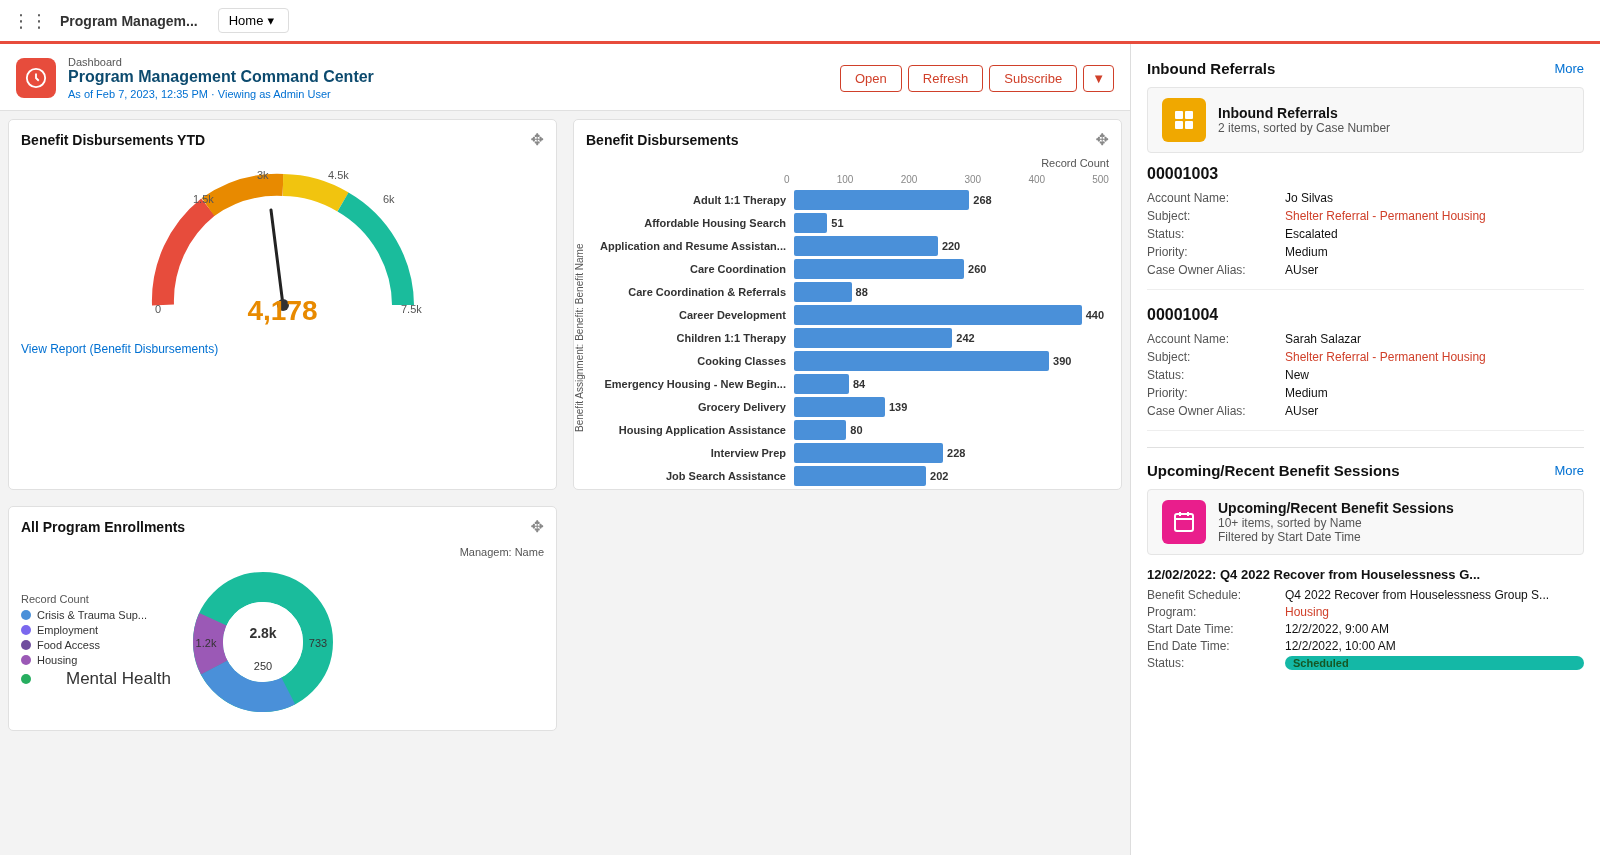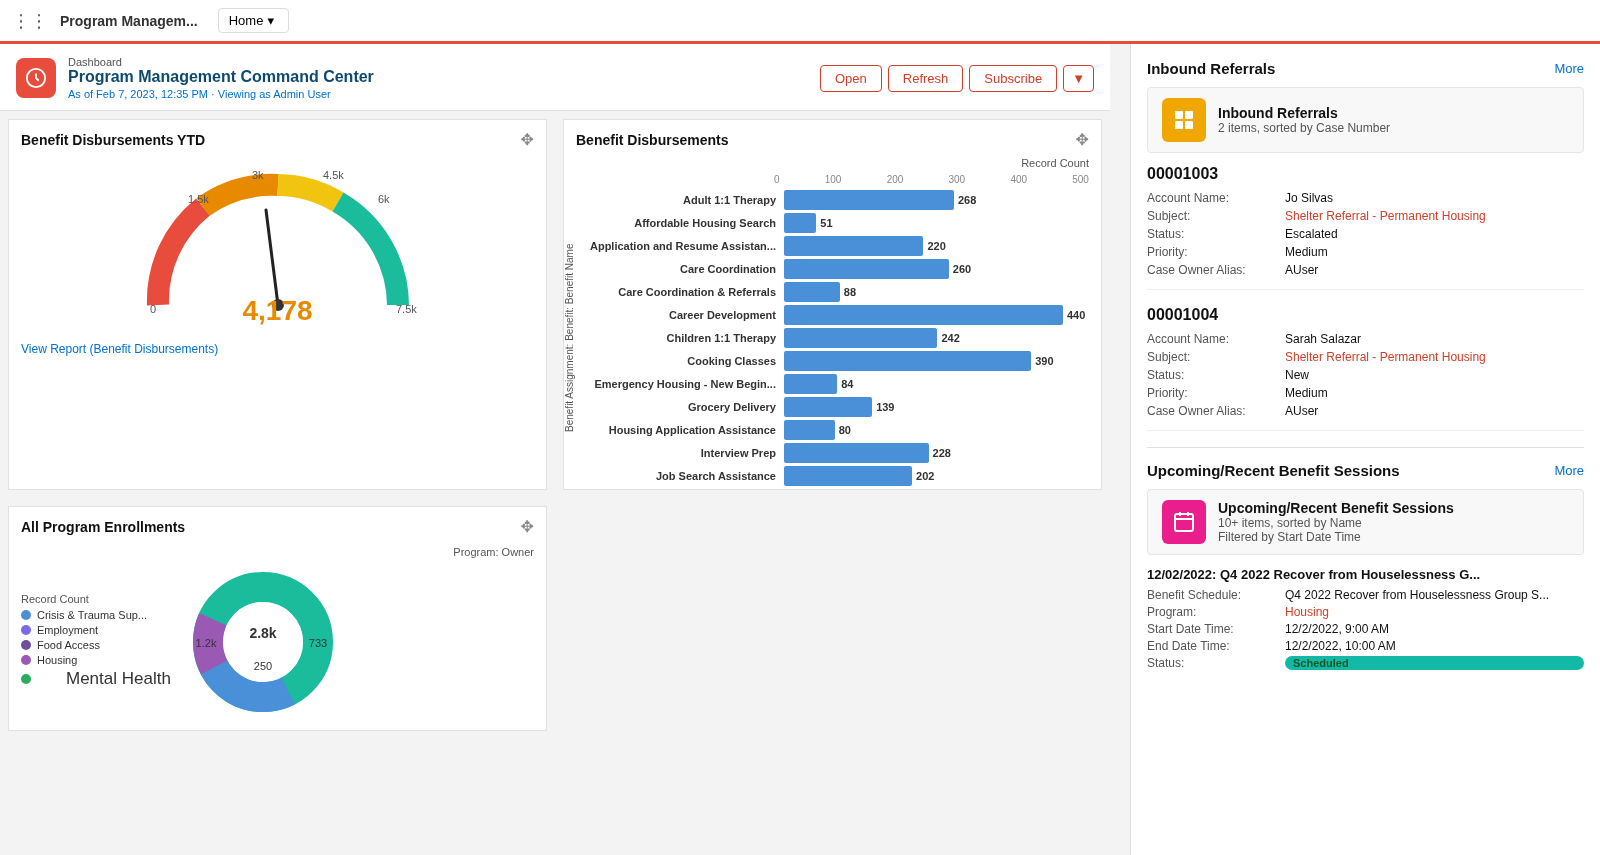--- a/index.html
+++ b/index.html
@@ -12,21 +12,21 @@
     }
     .nav-grid-icon { margin-right: 12px; color: #555; font-size: 18px; cursor: pointer; }
     .nav-app-title { font-size: 14px; font-weight: 600; color: #333; margin-right: 20px; }
     .nav-home-btn {
       display: flex; align-items: center; border: 1px solid #ddd;
       border-radius: 4px; padding: 4px 10px; font-size: 13px; cursor: pointer; background: #fff;
     }
     .nav-home-btn span { margin-right: 4px; }
 
     
-    .main-layout { display: flex; height: calc(100vh - 44px); overflow: hidden; gap: 20px; }
+    .main-layout { display: flex; height: calc(100vh - 44px); overflow: hidden; }
     .left-panel { flex: 1; overflow-y: auto; background: #f3f3f3; }
     .right-panel { width: 470px; min-width: 470px; background: #fff; border-left: 1px solid #ddd; overflow-y: auto; padding: 16px; }
 
     
     .dash-header {
       background: #fff; padding: 12px 16px 10px; border-bottom: 1px solid #e0e0e0;
       display: flex; align-items: center; justify-content: space-between;
     }
     .dash-header-left { display: flex; align-items: center; }
     .dash-icon {
@@ -47,21 +47,21 @@
       padding: 5px 8px; border-radius: 4px; cursor: pointer; font-size: 13px;
     }
 
     
     .widgets-grid {
       display: grid; grid-template-columns: 1fr 1fr; gap: 0;
       padding: 0;
     }
     .widget {
       background: #fff; border: 1px solid #e0e0e0; margin: 8px;
-      border-radius: 0; overflow: hidden;
+      border-radius: 5px; overflow: hidden;
     }
     .widget-header {
       display: flex; justify-content: space-between; align-items: center;
       padding: 10px 12px 6px;
     }
     .widget-title { font-size: 14px; font-weight: 600; color: #111; }
     .expand-icon { color: #888; cursor: pointer; font-size: 16px; }
 
     
     .gauge-container { padding: 0 12px 8px; position: relative; }
@@ -320,21 +320,21 @@
               </div>
             </div>
         </div>
       </div>
 
       <div class="widget">
         <div class="widget-header">
           <span class="widget-title">All Program Enrollments</span>
           <span class="expand-icon">✥</span>
         </div>
-        <div style="padding: 4px 12px; font-size:11px; color:#555; text-align:right;">Program: Owner</div>
+        <div style="padding: 4px 12px; font-size:11px; color:#555; text-align:right;">Managem: Name</div>
         <div class="donut-container">
           <div>
             <div style="font-size:11px;color:#555;margin-bottom:4px;">Record Count</div>
             <div id="donut-legend-items">
                 <div class="legend-item">
       <div class="legend-dot" style="background:#4a90d9"></div>
       <span style="font-size:11px;color:#333;">Crisis &amp; Trauma Sup...</span>
                 </div>
                 <div class="legend-item">
       <div class="legend-dot" style="background:#7b68ee"></div>

